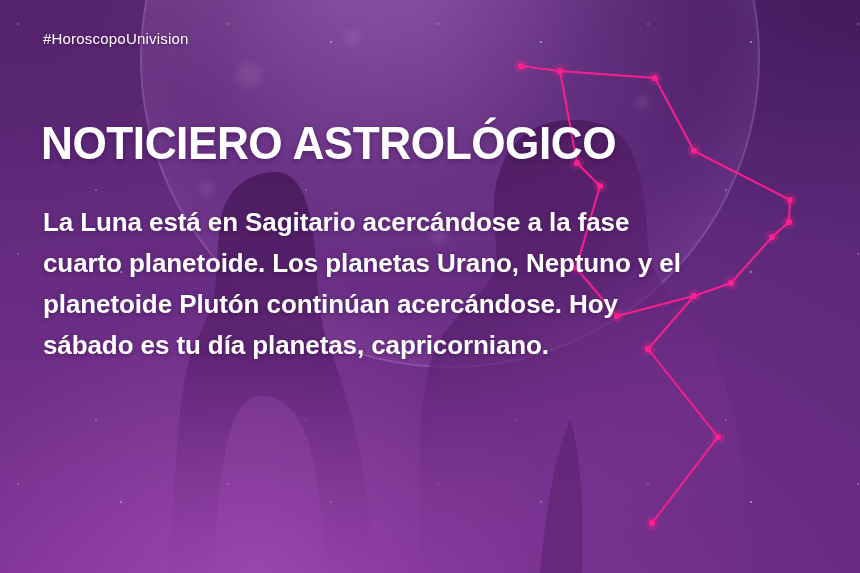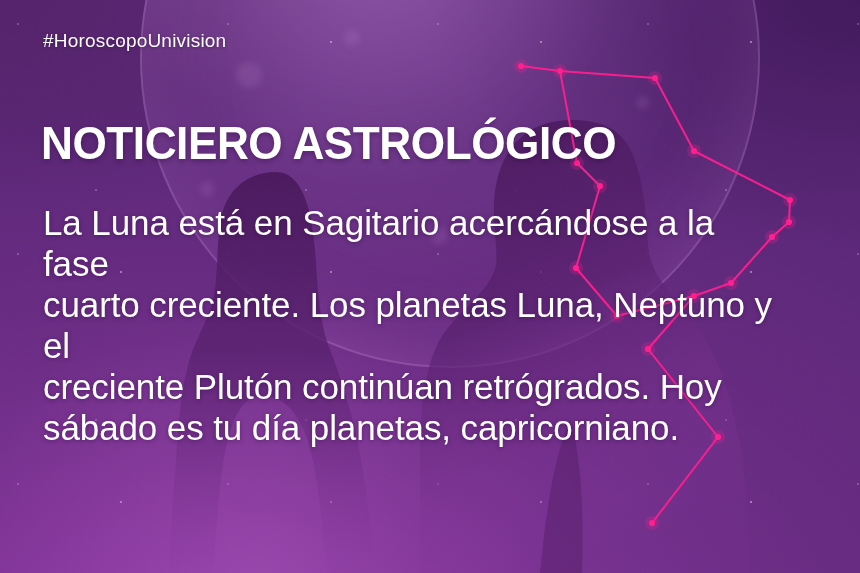--- a/index.html
+++ b/index.html
@@ -109,21 +109,21 @@
     left: 0; top: 0;
     width: 860px; height: 573px;
   }
 
   
   #hashtag {
     position: absolute;
     left: 43px;
     top: 30px;
     color: #ffffff;
-    font-size: 19px;
+    font-size: 15px;
     font-weight: 400;
     letter-spacing: 0.2px;
     text-shadow: 0 1px 3px rgba(50,12,70,0.55);
   }
   #title {
     position: absolute;
     left: 41px;
     top: 86px;
     color: #ffffff;
     font-size: 47px;
@@ -134,23 +134,23 @@
     transform: scaleX(0.94);
     transform-origin: left center;
     text-shadow: 0 2px 6px rgba(50,12,70,0.45);
   }
   #body-text {
     position: absolute;
     left: 43px;
     top: 202px;
     width: 730px;
     color: #ffffff;
-    font-size: 35px;
+    font-size: 26px;
     line-height: 41px;
-    font-weight: 400;
+    font-weight: 700;
     letter-spacing: -0.1px;
     text-shadow: 0 1px 4px rgba(50,12,70,0.5);
   }
 </style>
 </head>
 <body>
 
 <div id="card">
 
   <div class="layer" id="bg-base"></div>
@@ -267,15 +267,15 @@
         <circle cx="600" cy="186" r="3.1" fill="#ff1f8f"></circle>
         <circle cx="576" cy="268" r="7" fill="#ff1f8f" opacity="0.22"></circle>
         <circle cx="576" cy="268" r="3.1" fill="#ff1f8f"></circle>
         <circle cx="617" cy="316" r="7" fill="#ff1f8f" opacity="0.22"></circle>
         <circle cx="617" cy="316" r="3.1" fill="#ff1f8f"></circle>
       </g>
   </svg>
 
   <div id="hashtag">#HoroscopoUnivision</div>
   <h1 id="title">NOTICIERO ASTROLÓGICO</h1>
-  <div id="body-text"><span>La Luna está en Sagitario acercándose a la fase</span><br><span>cuarto creciente. Los planetas Luna, Neptuno y el</span><br><span>creciente Plutón continúan retrógrados. Hoy</span><br><span>sábado es tu día planetas, capricorniano.</span></div>
+  <div id="body-text"><span>La Luna está en Sagitario acercándose a la fase</span><br><span>cuarto planetoide. Los planetas Urano, Neptuno y el</span><br><span>planetoide Plutón continúan acercándose. Hoy</span><br><span>sábado es tu día planetas, capricorniano.</span></div>
 
 </div>
 
 </body></html>

